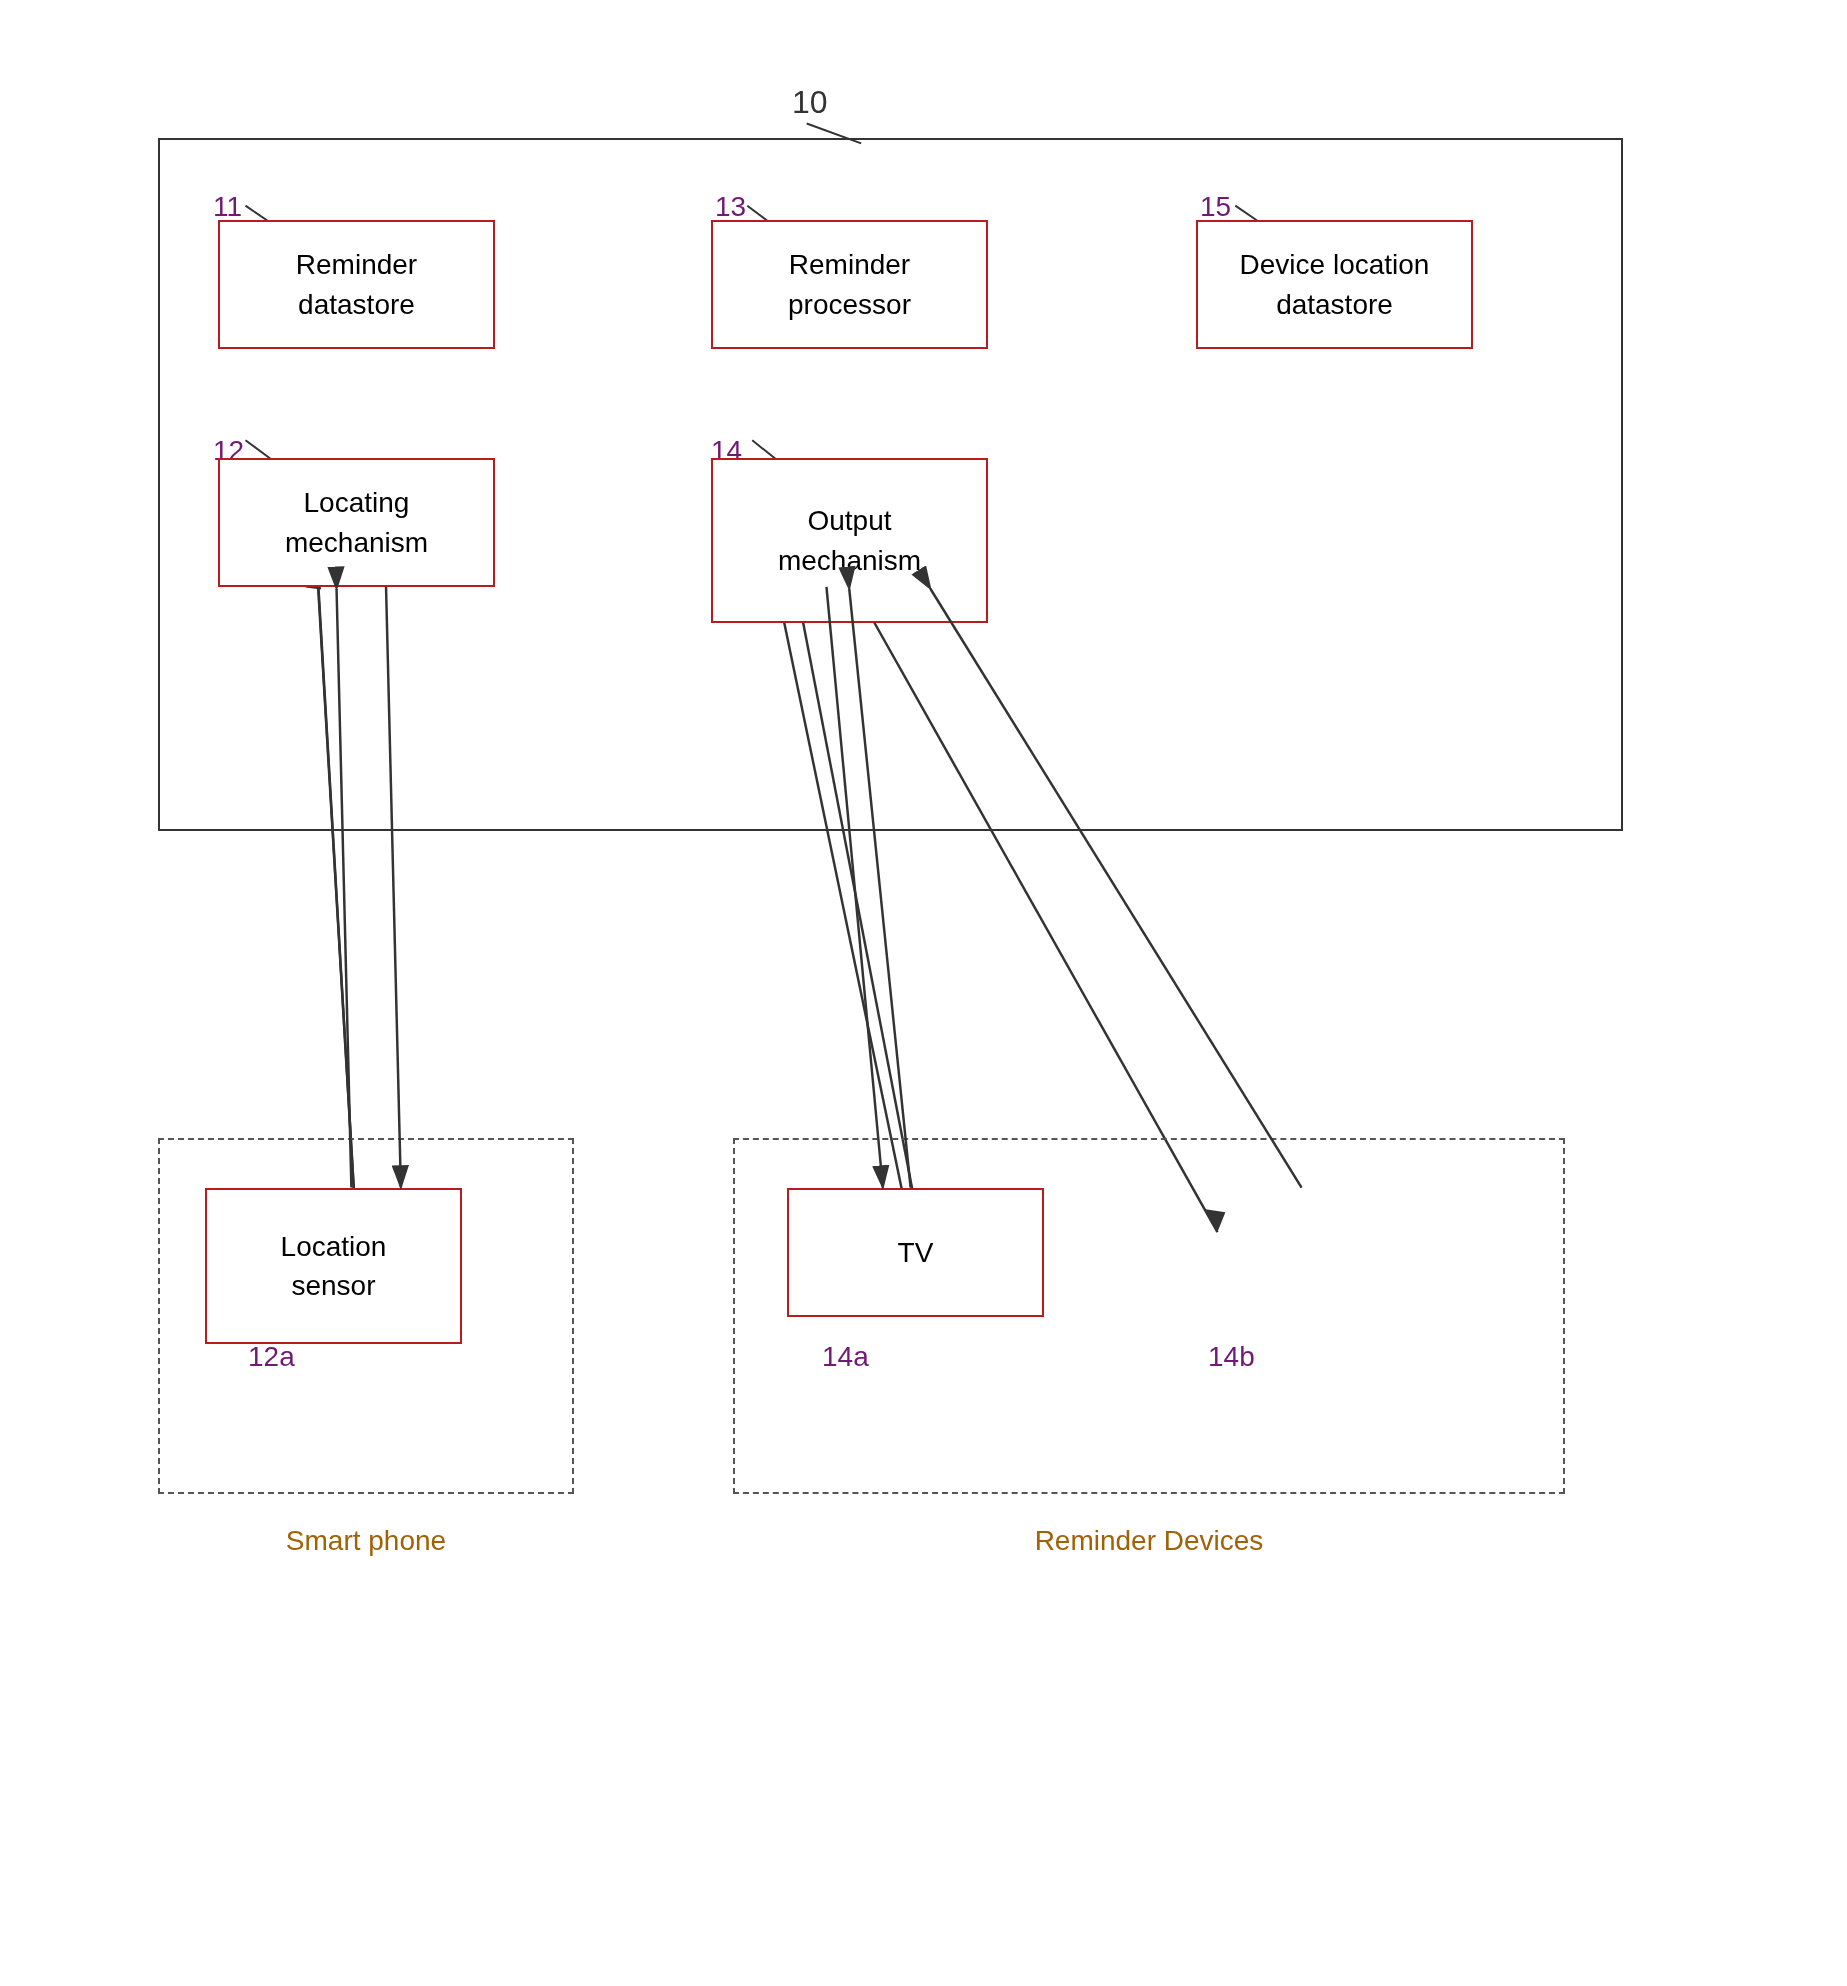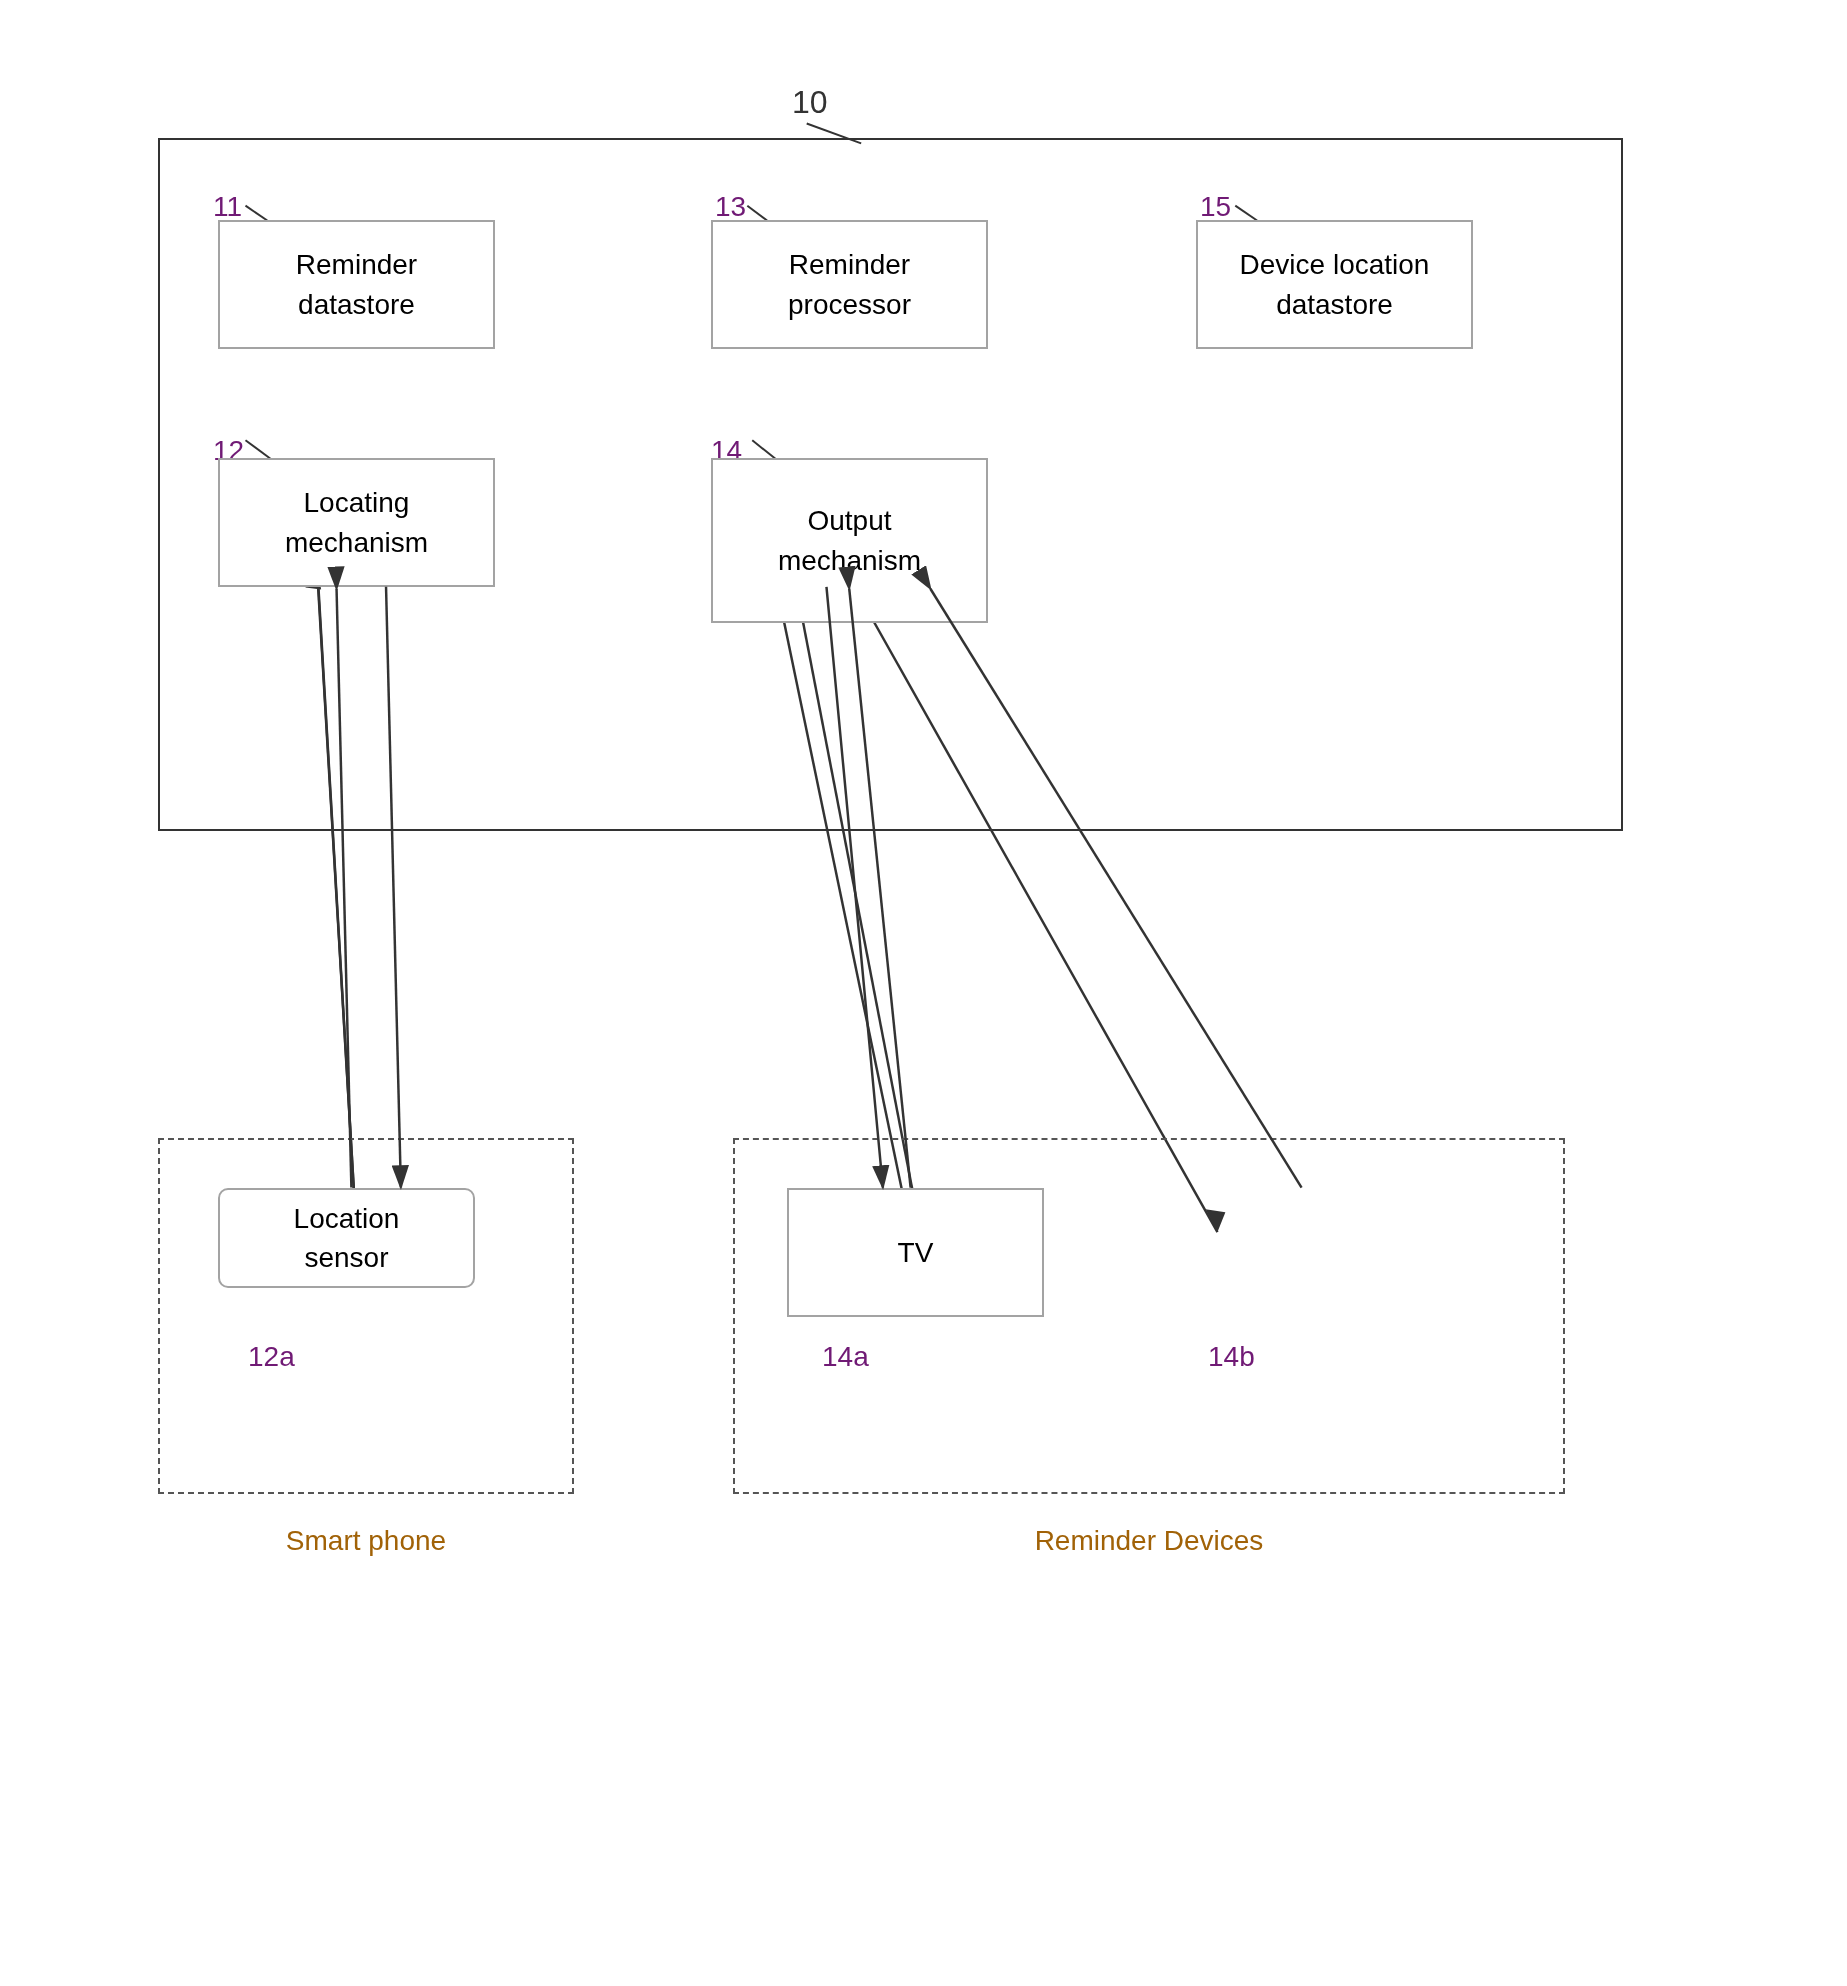--- a/index.html
+++ b/index.html
@@ -27,21 +27,21 @@
       left: 59px;
       width: 1465px;
       height: 693px;
       border: 2px solid #333;
       background: transparent;
     }
 
     
     .component-box {
       position: absolute;
-      border: 2px solid #a3a3a3;
+      border: 2px solid #b91c1c;
       background: #fff;
       display: flex;
       align-items: center;
       justify-content: center;
       text-align: center;
       font-size: 28px;
       line-height: 1.4;
     }
 
     
@@ -178,21 +178,21 @@
   <div class="num-label" style="top:376px; left:612px;">14</div>
 
   <div class="component-box box-14" style="top:399px; left:612px;">
     <span style="white-space:pre-line;">Output
 mechanism</span>
   </div>
 
   <div class="dashed-box" style="top:1079px; left:59px; width:416px; height:356px;">
   </div>
 
-  <div class="component-box" style="top:1129px; left:119px; width:257px; height:100px;border-radius:10px;">
+  <div class="component-box" style="top:1129px; left:106px; width:257px; height:156px;">
     <span style="white-space:pre-line;">Location
 sensor</span>
   </div>
 
   <div class="num-label" style="top:1282px; left:149px;">12a</div>
 
   <div class="bottom-label" style="top:1450px; left:89px; width:356px;">Smart phone</div>
 
   <div class="dashed-box" style="top:1079px; left:634px; width:832px; height:356px;">
   </div>

